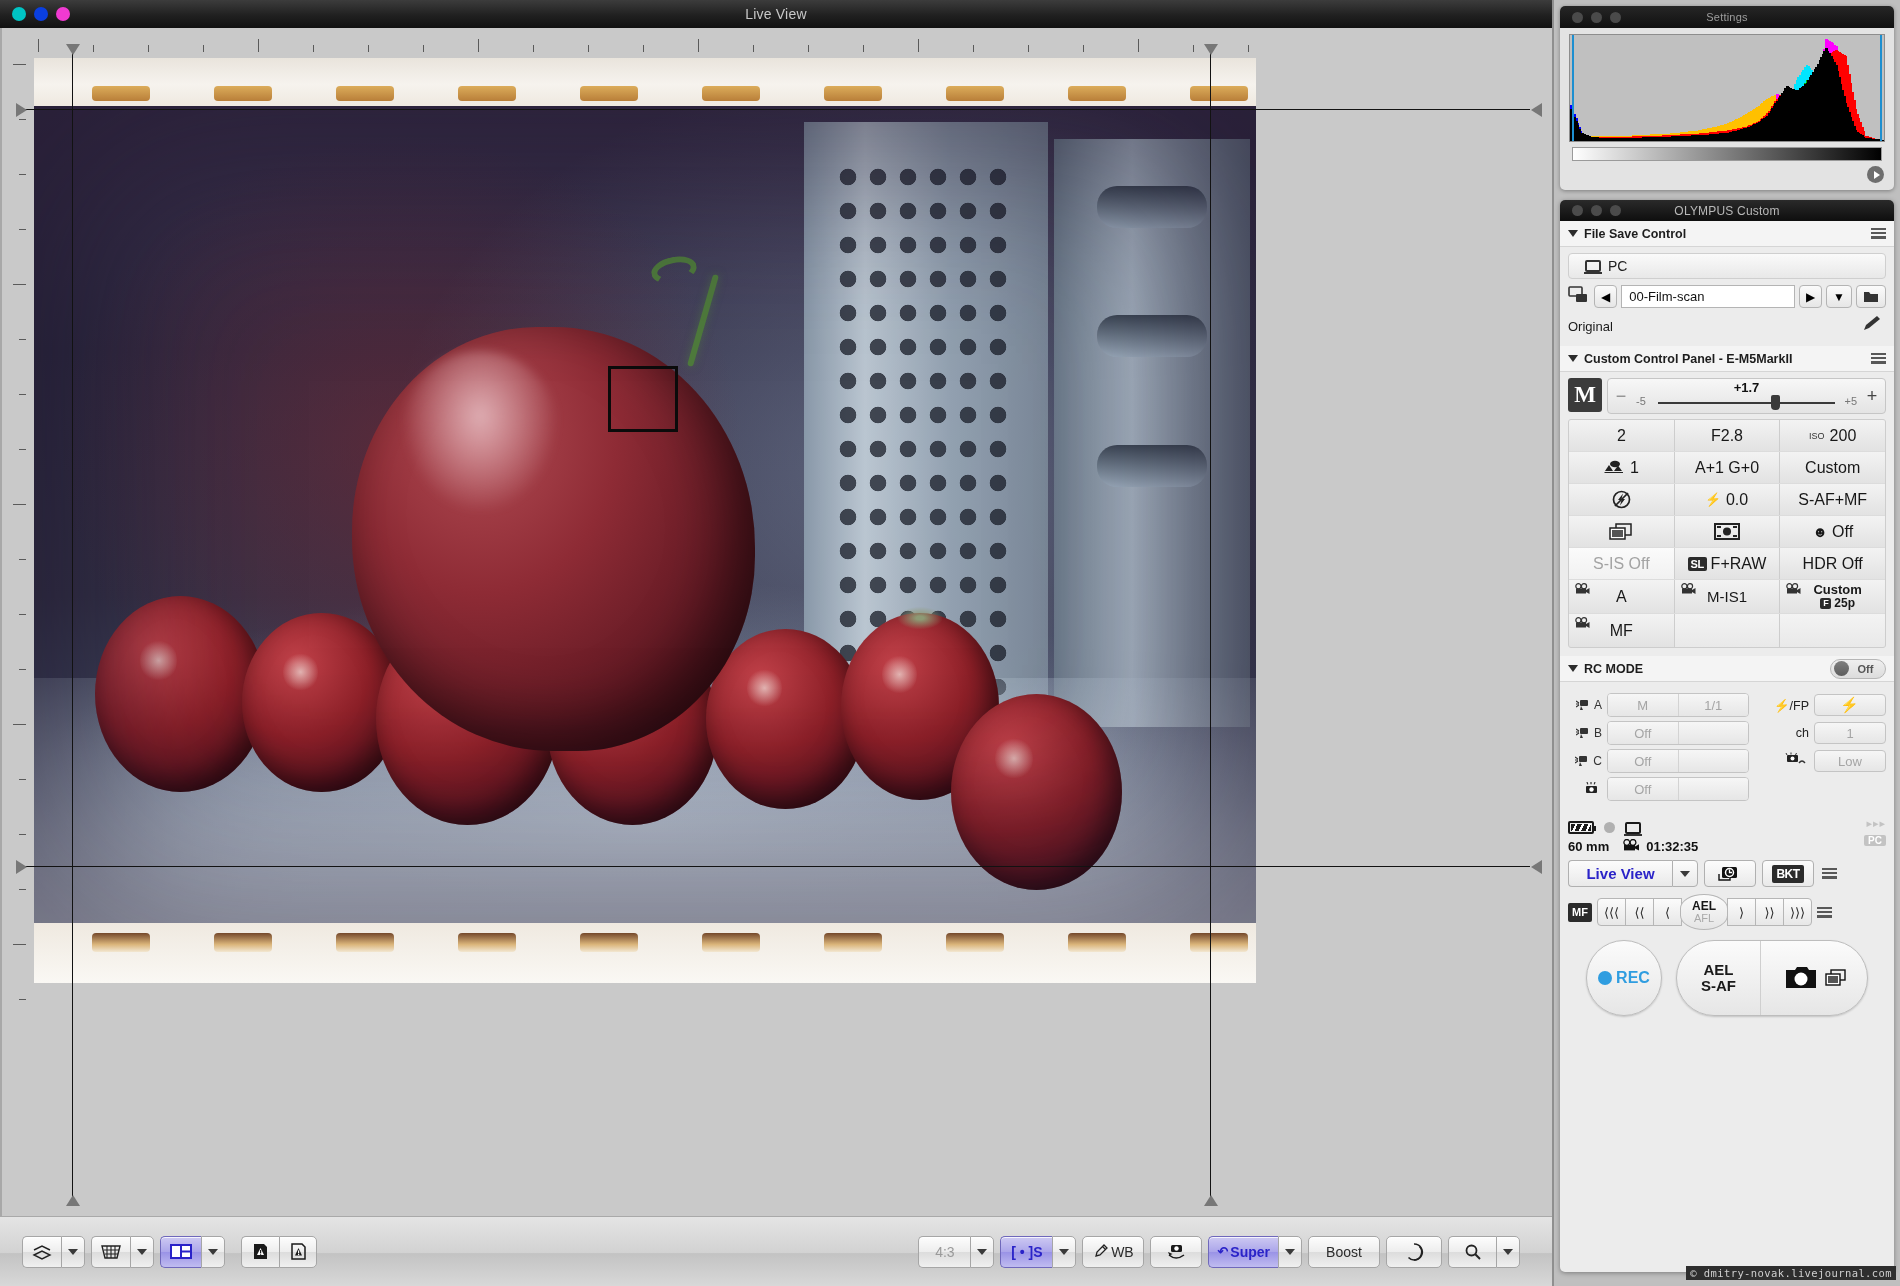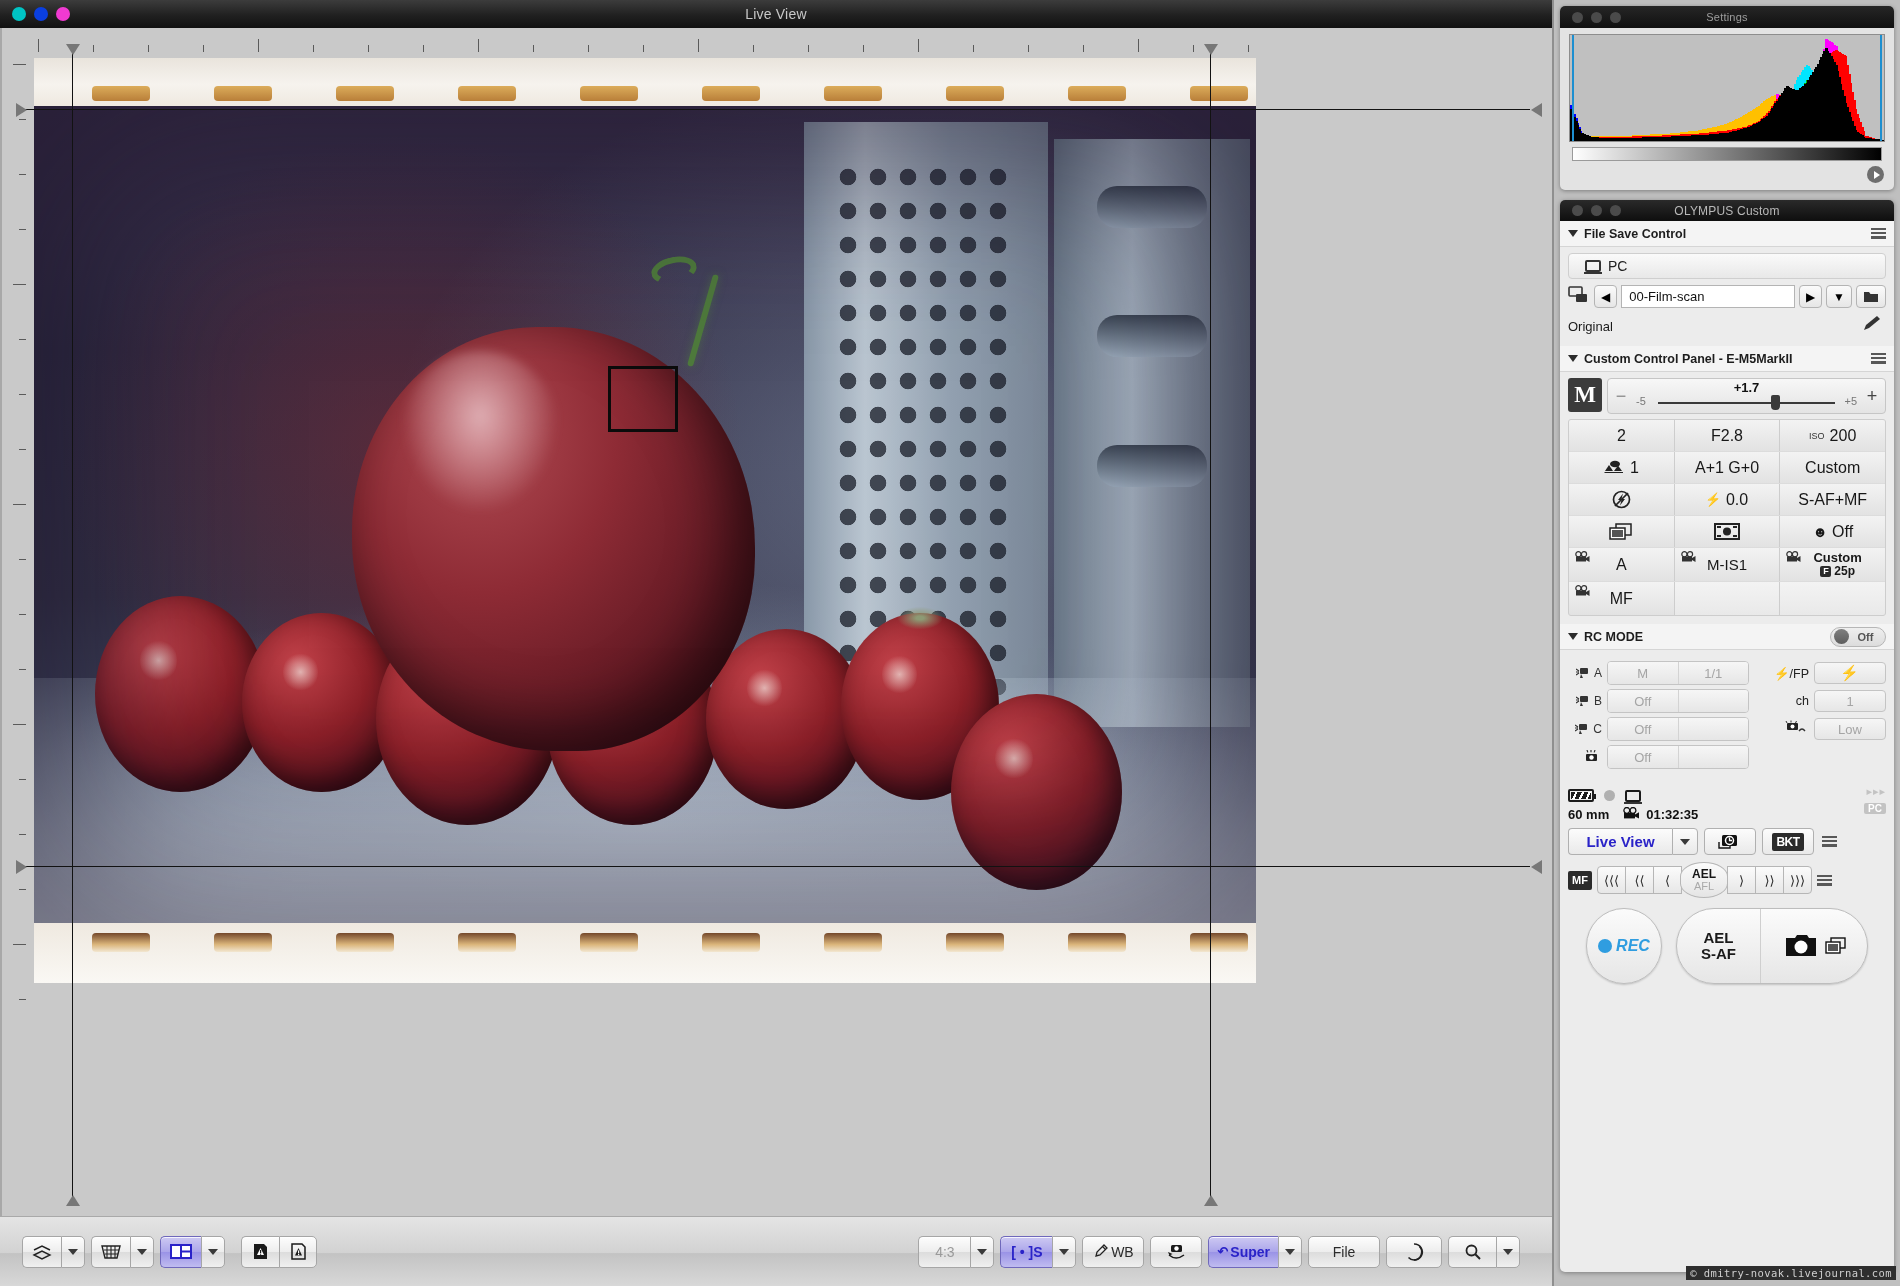--- a/index.html
+++ b/index.html
@@ -321,21 +321,21 @@
   .aelbig .a2{font-size:11px;color:#a9a9a9;}
 
   .bigrow{ display:flex; align-items:center; gap:14px; padding:10px 10px 0;
     justify-content:center; }
   .recbtn{ width:76px;height:76px;border-radius:50%;
     background:linear-gradient(to bottom,#fbfbfb,#e6e6e6);
     border:1px solid #bdbdbd;
     display:flex;align-items:center;justify-content:center;gap:4px;
     box-shadow:0 1px 2px rgba(0,0,0,.18); }
   .recdot{ width:14px;height:14px;border-radius:50%;background:#2f9de0; }
-  .rectxt{ font-size:16px;font-weight:bold;color:#2f9de0;font-style:italic; }
+  .rectxt{ font-size:16px;font-weight:bold;color:#2f9de0; }
   .shutgrp{ display:flex; height:76px; border:1px solid #bdbdbd; border-radius:38px;
     background:linear-gradient(to bottom,#fbfbfb,#e6e6e6); overflow:hidden;
     box-shadow:0 1px 2px rgba(0,0,0,.18); }
   .sg-l{ width:84px;display:flex;flex-direction:column;align-items:center;
     justify-content:center;line-height:1.1;border-right:1px solid #cfcfcf; }
   .sg-l span{font-size:15px;font-weight:bold;color:#1a1a1a;}
   .sg-r{ width:106px;display:flex;align-items:center;justify-content:center;gap:5px; }
 
   .watermark{ position:absolute; right:4px; bottom:6px;
     background:#2e2e2e;color:#cfcfcf;font-size:10.5px;
@@ -571,21 +571,21 @@
       </div>
       <div class="btgrp">
         <div class="btn split-l active" style="min-width:58px;gap:2px;">
           <span class="blue" style="font-size:13px">↶</span>
           <span class="blue">Super</span>
         </div>
         <div class="btn split-r">
             <span class="caret"></span>
           </div>
       </div>
-      <div class="btn" style="min-width:72px;">File</div>
+      <div class="btn" style="min-width:72px;">Boost</div>
       <div class="btn" style="min-width:56px;">
         <svg width="20" height="20" viewBox="0 0 20 20">
             <path d="M10 2 A8 8 0 1 1 4.5 15.5" fill="none" stroke="#222" stroke-width="1.6"></path>
             <path d="M10 2 A8 8 0 0 0 4.5 15.5" fill="none" stroke="#222" stroke-width="1.6" transform="rotate(180 10 10)"></path>
           </svg>
       </div>
       <div class="btgrp" style="margin-right:26px;">
         <div class="btn split-l" style="min-width:48px;">
           <svg width="18" height="18" viewBox="0 0 18 18">
               <circle cx="7.5" cy="7.5" r="5" fill="none" stroke="#222" stroke-width="1.8"></circle>
@@ -2081,20 +2081,28 @@
                   <circle cx="13" cy="8.5" r="4" fill="#222"></circle>
                   <path d="M3 4 H7M3 13 H7M19 4 H23M19 13 H23" stroke="#222" stroke-width="1.8"></path>
                 </svg>
             </div>
             <div class="cell">
               <span style="font-size:15px;">☻</span>
               <span>Off</span>
             </div>
           </div>
           <div class="scp-row">
+            <div class="cell off">S-IS Off</div>
+            <div class="cell">
+              <span class="blk">SL</span>
+              <span>F+RAW</span>
+            </div>
+            <div class="cell">HDR Off</div>
+          </div>
+          <div class="scp-row">
             <div class="cell tall">
               <span class="vico">
                 <svg width="15" height="11" viewBox="0 0 15 11">
                     <circle cx="3.4" cy="3.2" r="2.6" fill="none" stroke="#333" stroke-width="1.2"></circle>
                     <circle cx="9" cy="3.2" r="2.6" fill="none" stroke="#333" stroke-width="1.2"></circle>
                     <rect x="1" y="5.5" width="10" height="5" fill="#333"></rect>
                     <path d="M11 7 L14.5 5 V11 L11 9 Z" fill="#333"></path>
                   </svg>
               </span>
               <span>A</span>

